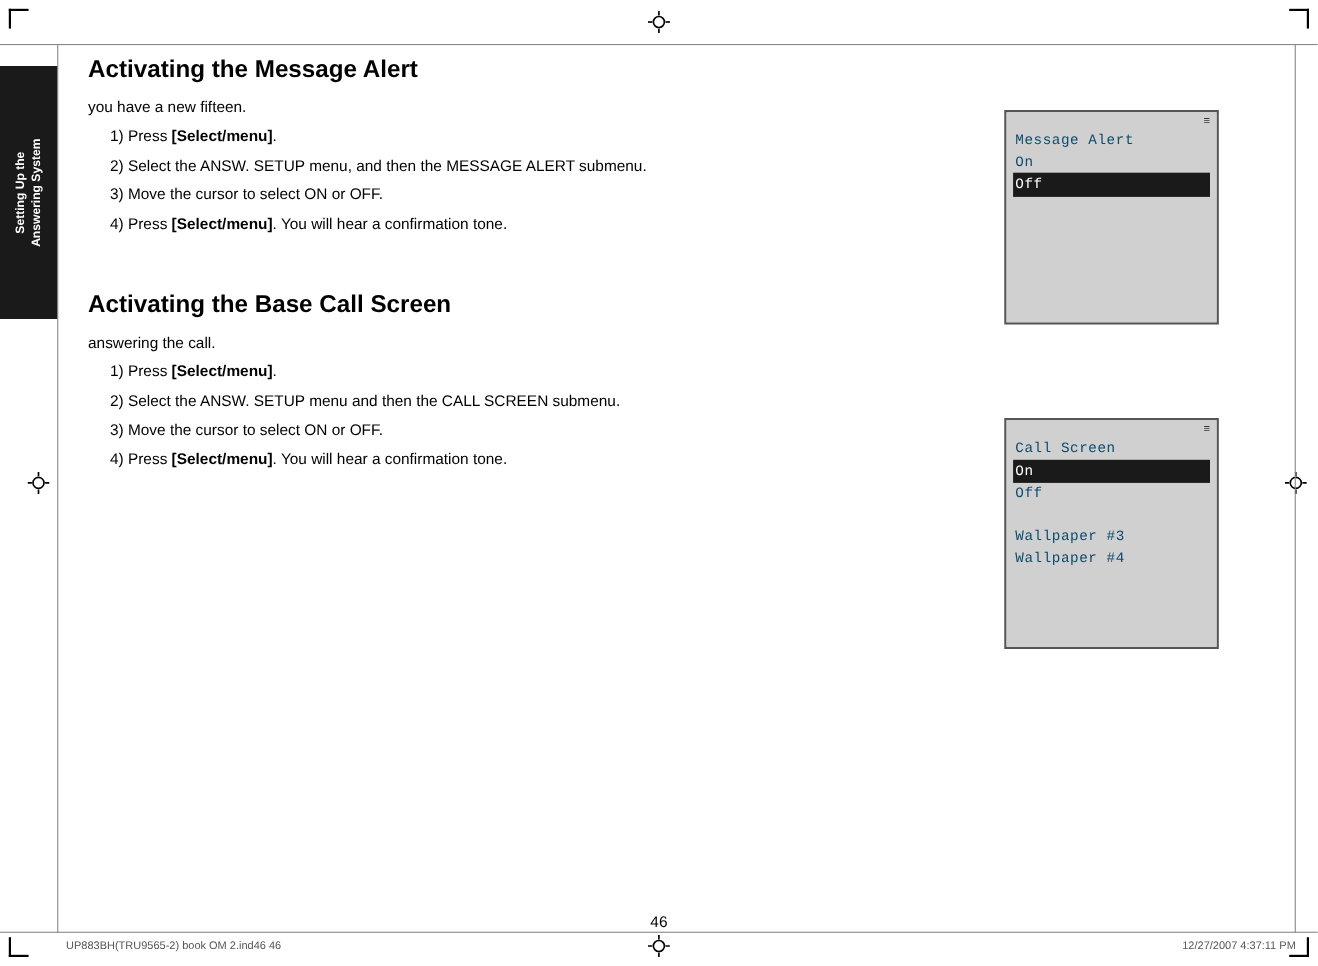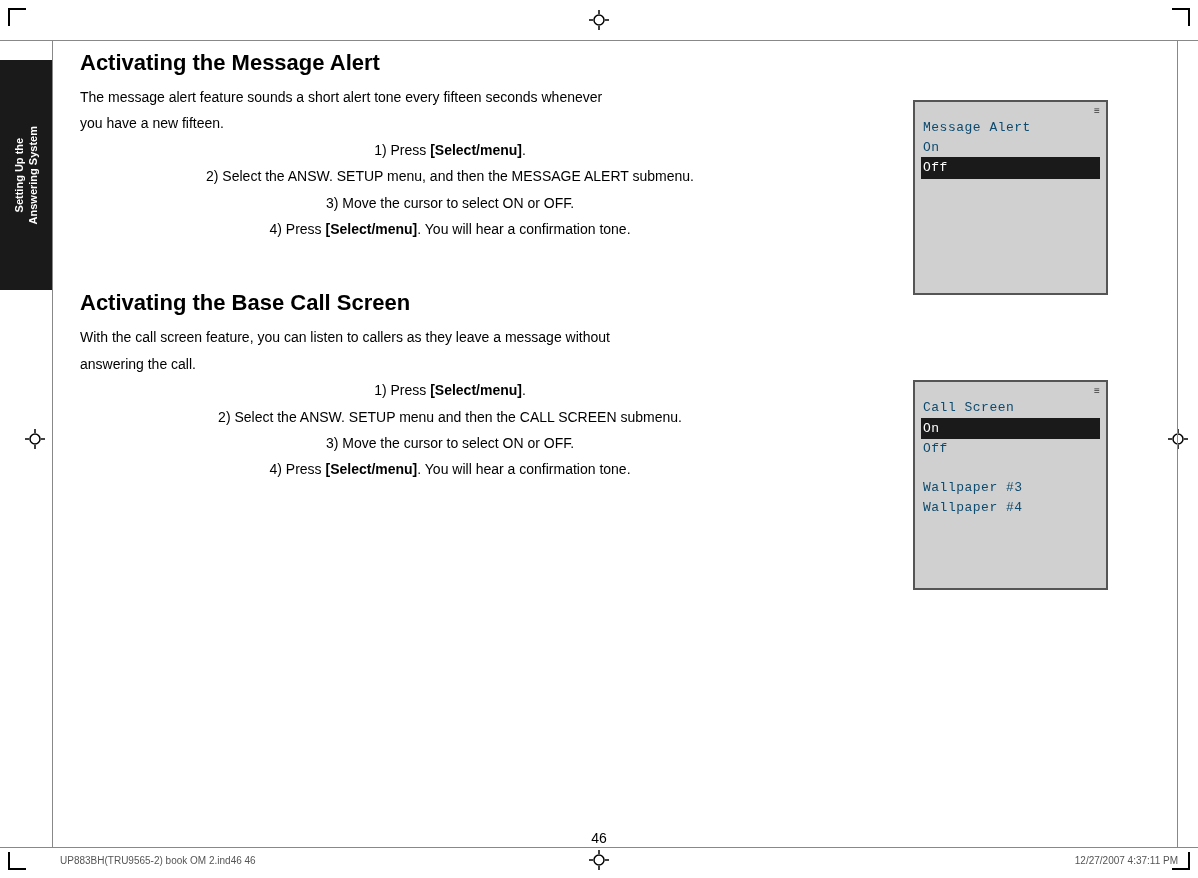--- a/index.html
+++ b/index.html
@@ -93,21 +93,20 @@
     }
 
     .section-body ol {
       margin-left: 20px;
       list-style: none;
     }
 
     .section-body ol li {
       margin-bottom: 4px;
       position: relative;
-      text-align: center;
     }
 
     .section-body ol li::before {
       position: absolute;
       left: -20px;
     }
 
     
     .device-screen {
       position: absolute;
@@ -290,35 +289,33 @@
     <span>Setting Up the</span><br>
     <span>Answering System</span>
   </div>
 </div>
 
 <div class="main-content">
 
   <div class="section">
     <div class="section-title">Activating the Message Alert</div>
     <div class="section-body">
-      <p>The message alert feature sounds a short alert tone every fifteen seconds whenever</p>
       <p>you have a new fifteen.</p>
       <ol>
       <li style="margin-bottom:4px;">1)&nbsp;Press <strong>[Select/menu]</strong>.</li>
       <li style="margin-bottom:4px;">2)&nbsp;Select the ANSW. SETUP menu, and then the MESSAGE ALERT submenu.</li>
       <li style="margin-bottom:4px;">3)&nbsp;Move the cursor to select ON or OFF.</li>
       <li style="margin-bottom:4px;">4)&nbsp;Press <strong>[Select/menu]</strong>. You will hear a confirmation tone.</li>
     </ol>
     </div>
   </div>
 
   <div class="section" style="margin-top: 50px;">
     <div class="section-title">Activating the Base Call Screen</div>
     <div class="section-body">
-      <p>With the call screen feature, you can listen to callers as they leave a message without</p>
       <p>answering the call.</p>
       <ol>
       <li style="margin-bottom:4px;">1)&nbsp;Press <strong>[Select/menu]</strong>.</li>
       <li style="margin-bottom:4px;">2)&nbsp;Select the ANSW. SETUP menu and then the CALL SCREEN submenu.</li>
       <li style="margin-bottom:4px;">3)&nbsp;Move the cursor to select ON or OFF.</li>
       <li style="margin-bottom:4px;">4)&nbsp;Press <strong>[Select/menu]</strong>. You will hear a confirmation tone.</li>
     </ol>
     </div>
   </div>
 

